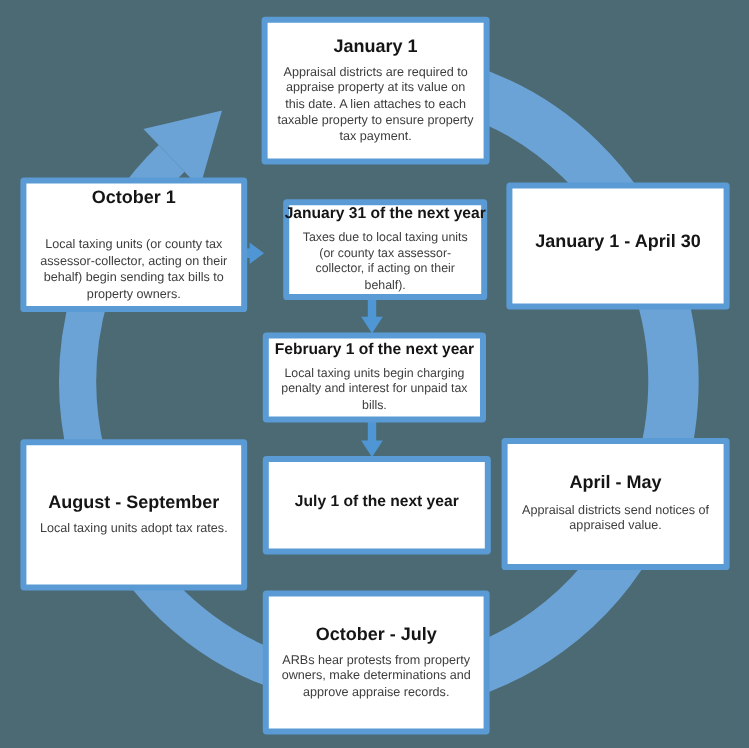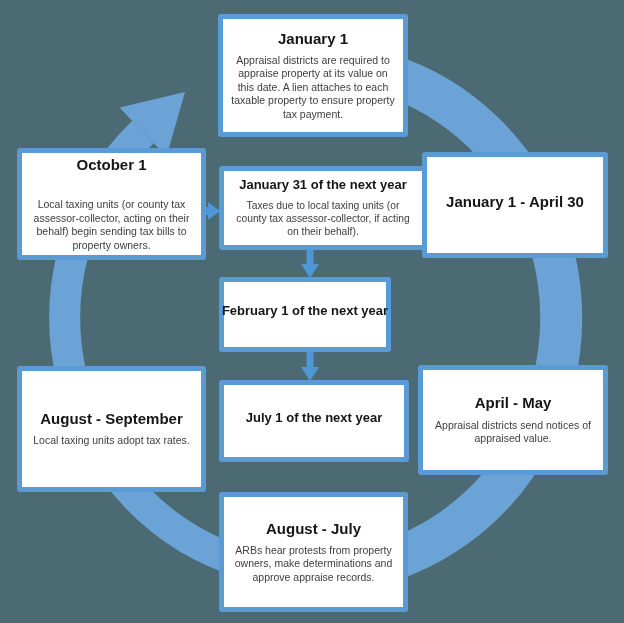--- a/index.html
+++ b/index.html
@@ -45,22 +45,22 @@
     margin: 0;
     font-size: 10.5px;
     line-height: 1.28;
     color: #3d3d3d;
   }
   .box.mid .title { font-size: 13px; margin-bottom: 6px; white-space: nowrap; }
   .box.mid .body { font-size: 10.3px; }
 
   
   .b-jan1   { left: 218px; top: 14px;  width: 190px; height: 123px; }
-  .b-jan31  { left: 219px; top: 166px; width: 208px; height: 84px;  }
-  .b-feb1   { left: 219px; top: 277px; width: 172px; height: 75px;  }
+  .b-jan31  { left: 236px; top: 166px; width: 170px; height: 84px;  }
+  .b-feb1   { left: 219px; top: 277px; width: 186px; height: 75px;  }
   .b-jul1   { left: 219px; top: 380px; width: 190px; height: 82px;  }
   .b-janapr { left: 422px; top: 152px; width: 186px; height: 106px; }
   .b-aprmay { left: 418px; top: 365px; width: 190px; height: 110px; }
   .b-mayjul { left: 219px; top: 492px; width: 189px; height: 120px; }
   .b-augsep { left: 17px;  top: 366px; width: 189px; height: 126px; }
   .b-oct    { left: 17px;  top: 148px; width: 189px; height: 112px; justify-content: space-between; }
 </style>
 </head>
 <body>
 
@@ -91,37 +91,38 @@
     <p class="body">Appraisal districts are required to appraise property at its value on this date. A lien attaches to each taxable property to ensure property tax payment.</p>
   </div>
 
   <div class="box mid b-jan31">
     <div class="title">January 31 of the next year</div>
     <p class="body">Taxes due to local taxing units (or county tax assessor-collector, if acting on their behalf).</p>
   </div>
 
   <div class="box mid b-feb1">
     <div class="title">February 1 of the next year</div>
+    <p class="body">Local taxing units begin charging penalty and interest for unpaid tax bills.</p>
   </div>
 
   <div class="box mid b-jul1">
     <div class="title">July 1 of the next year</div>
   </div>
 
   <div class="box b-janapr">
     <div class="title">January 1 - April 30</div>
   </div>
 
   <div class="box b-aprmay">
     <div class="title">April - May</div>
     <p class="body">Appraisal districts send notices of appraised value.</p>
   </div>
 
   <div class="box b-mayjul">
-    <div class="title">August - July</div>
+    <div class="title">October - July</div>
     <p class="body">ARBs hear protests from property owners, make determinations and approve appraise records.</p>
   </div>
 
   <div class="box b-augsep">
     <div class="title">August - September</div>
     <p class="body">Local taxing units adopt tax rates.</p>
   </div>
 
   <div class="box b-oct">
     <div class="title">October 1</div>

